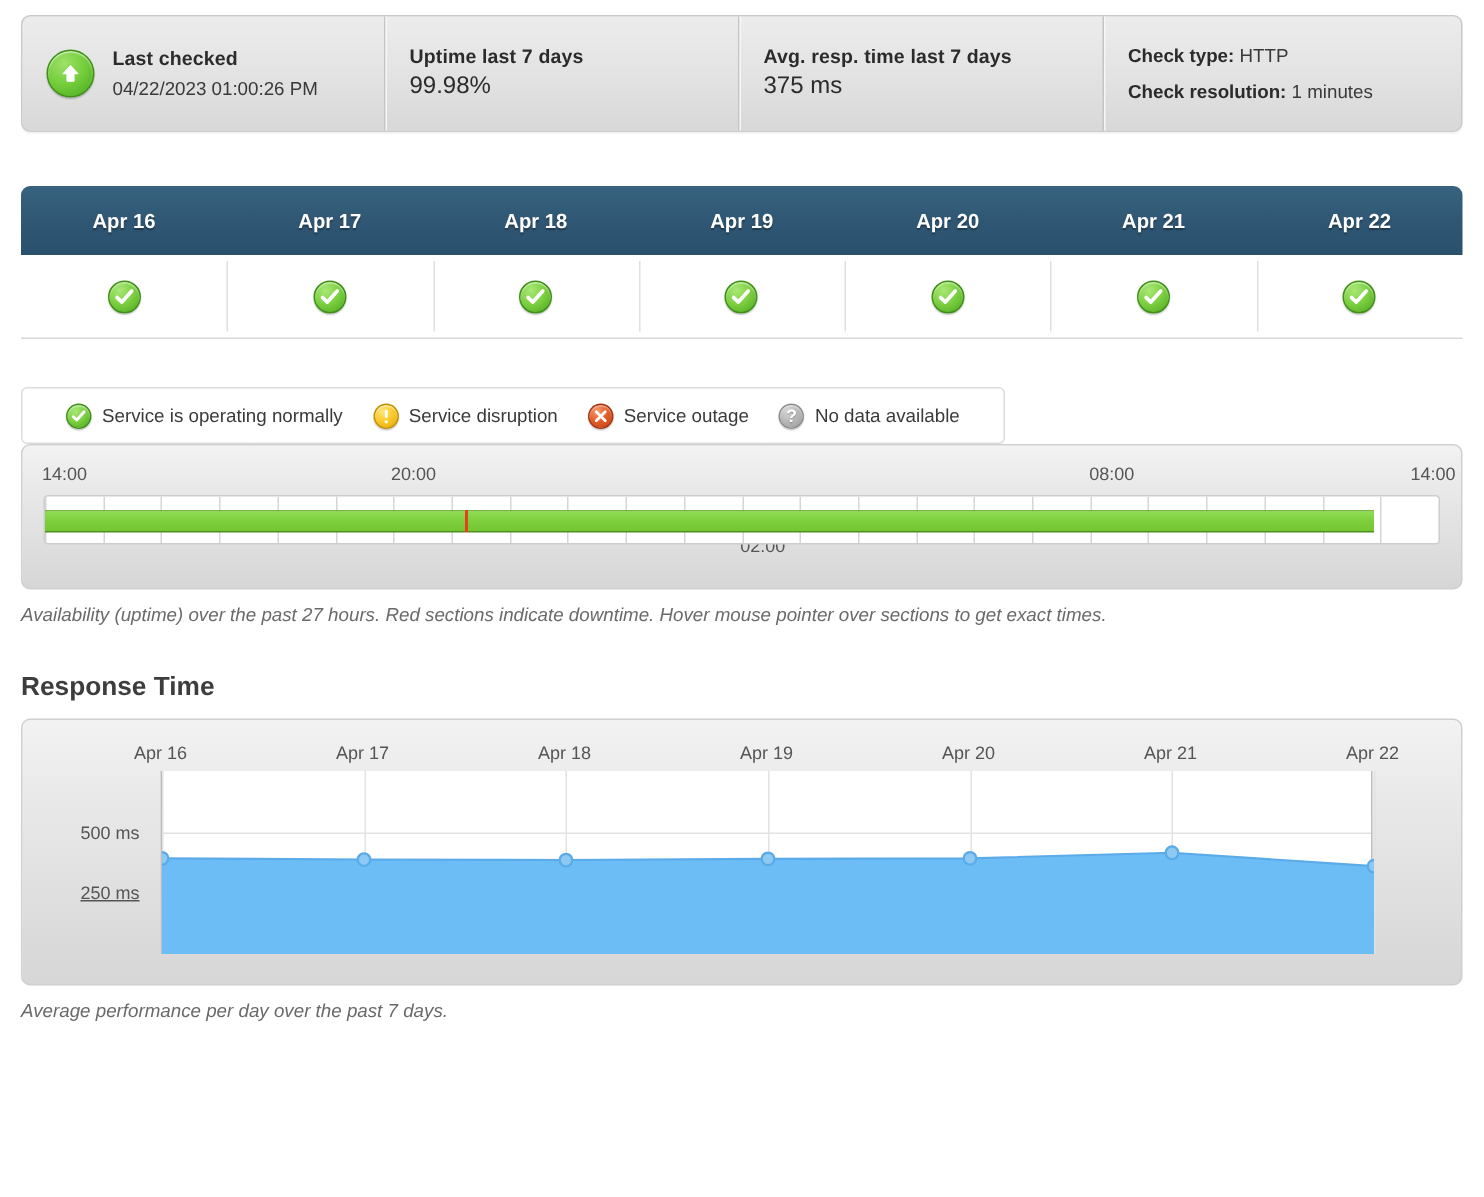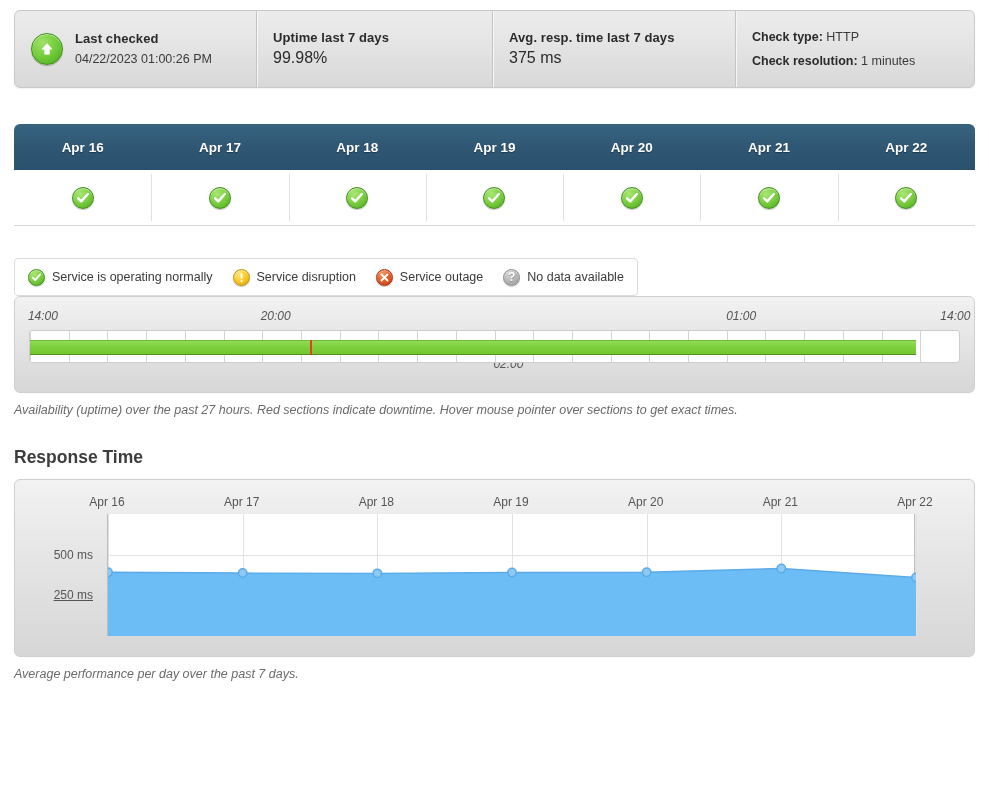--- a/index.html
+++ b/index.html
@@ -135,21 +135,21 @@
     color: #fff; font-weight: bold; line-height: 1;
     text-shadow: 0 1px 1px rgba(0,0,0,0.3);
   }
 
   
   .legend {
     margin-top: 32px;
     display: inline-flex;
     align-items: center;
     height: 38px;
-    padding: 0 13px;
+    padding: 0 29px;
     background: #ffffff;
     border: 1px solid #dcdcdc;
     border-radius: 4px;
   }
   .legend-item { display: flex; align-items: center; margin-right: 20px; }
   .legend-item:last-child { margin-right: 0; }
   .legend-item .ltxt { font-size: 12.5px; color: #3a3a3a; margin-left: 7px; white-space: nowrap; }
 
   
   h2.sec-title {
@@ -166,21 +166,21 @@
   }
   .caption {
     font-size: 12.5px;
     font-style: italic;
     color: #6a6a6a;
     margin-top: 10px;
   }
 
   
   .uptime-panel { height: 97px; padding: 12px 14px 0 14px; }
-  .ut-axis { position: relative; height: 18px; font-style: italic; }
+  .ut-axis { position: relative; height: 18px; }
   .ut-axis .tlab {
     position: absolute; top: 0;
     font-size: 12px; color: #555;
     transform: translateX(-50%);
     white-space: nowrap;
   }
   .ut-track-wrap {
     position: relative;
     height: 33px;
     margin-top: 3px;
@@ -392,21 +392,21 @@
       </div>
     </div>
 
   
 
   <div class="panel uptime-panel">
     <div class="ut-axis" id="ut-axis">
         <span class="tlab" style="left: 1.5%;">14:00</span>
         <span class="tlab" style="left: 26.5%;">20:00</span>
         <span class="tlab" style="left: 51.5%; margin-top: 48px;">02:00</span>
-        <span class="tlab" style="left: 76.5%;">01:00</span>
+        <span class="tlab" style="left: 76.5%;">08:00</span>
         <span class="tlab" style="left: 99.5%;">14:00</span>
       </div>
     <div class="ut-track-wrap">
       <div class="ut-ticks" id="ut-ticks">
           <i style="left: 0%;"></i>
           <i style="left: 4.16667%;"></i>
           <i style="left: 8.33333%;"></i>
           <i style="left: 12.5%;"></i>
           <i style="left: 16.6667%;"></i>
           <i style="left: 20.8333%;"></i>

